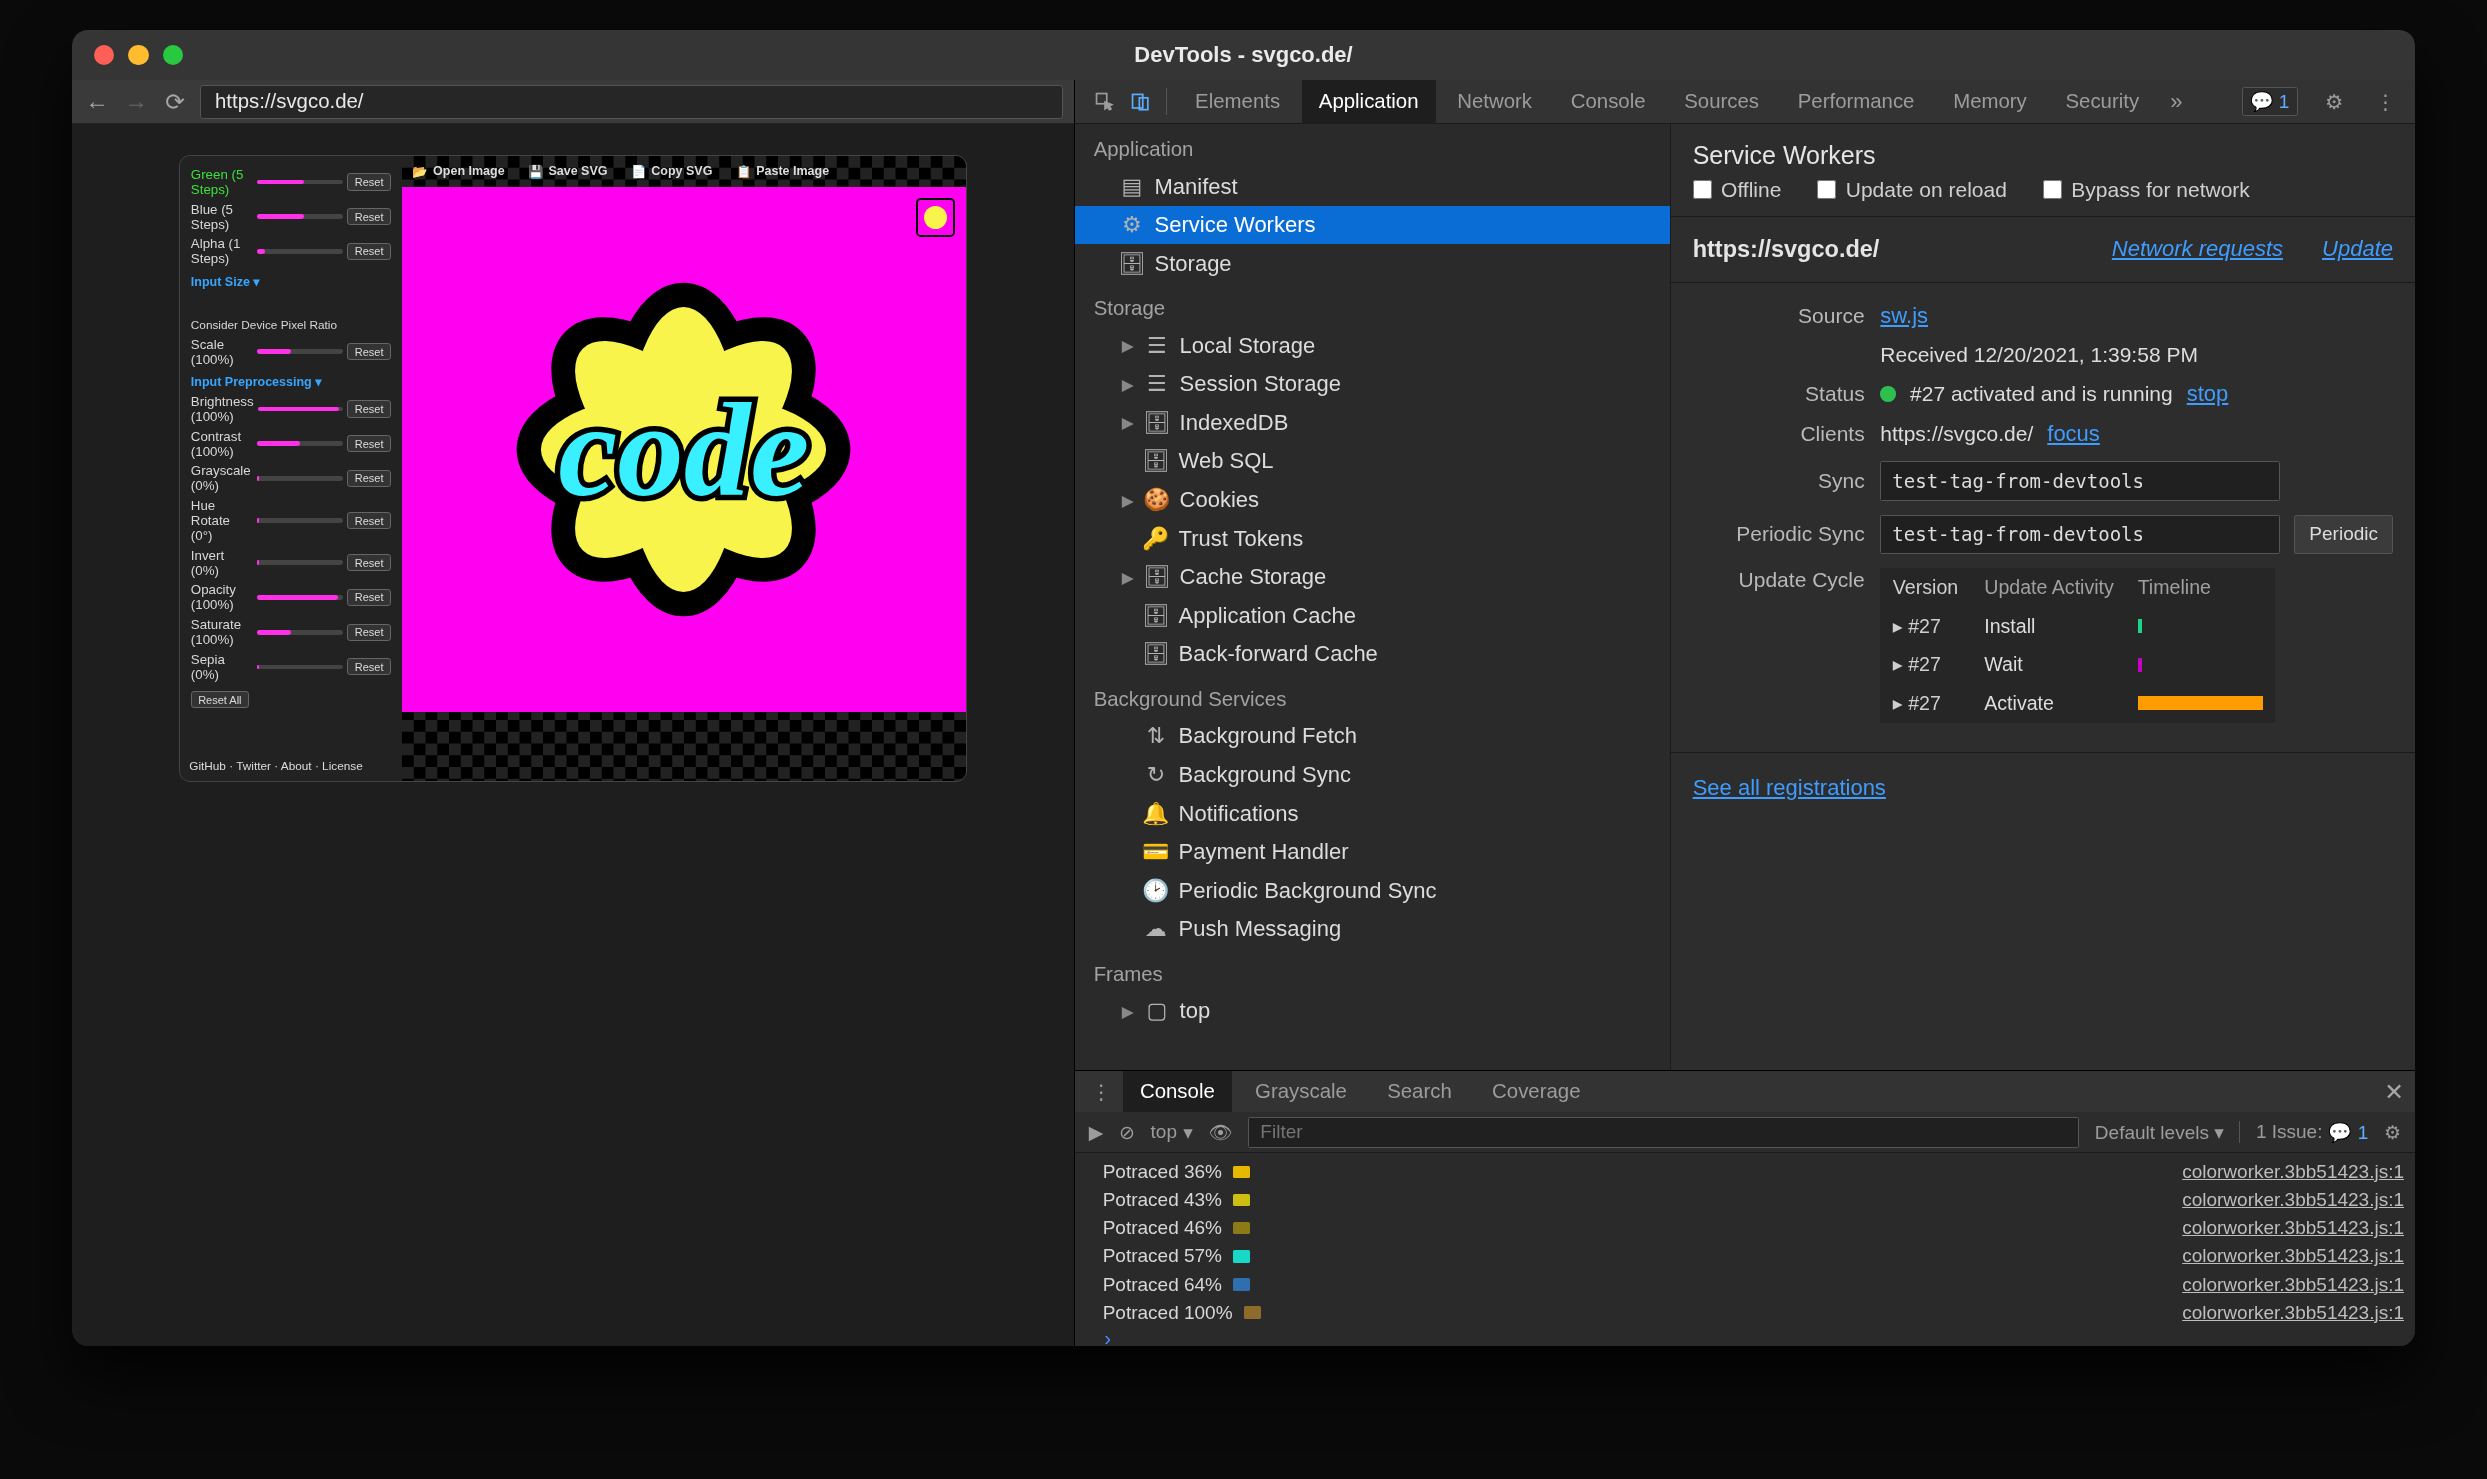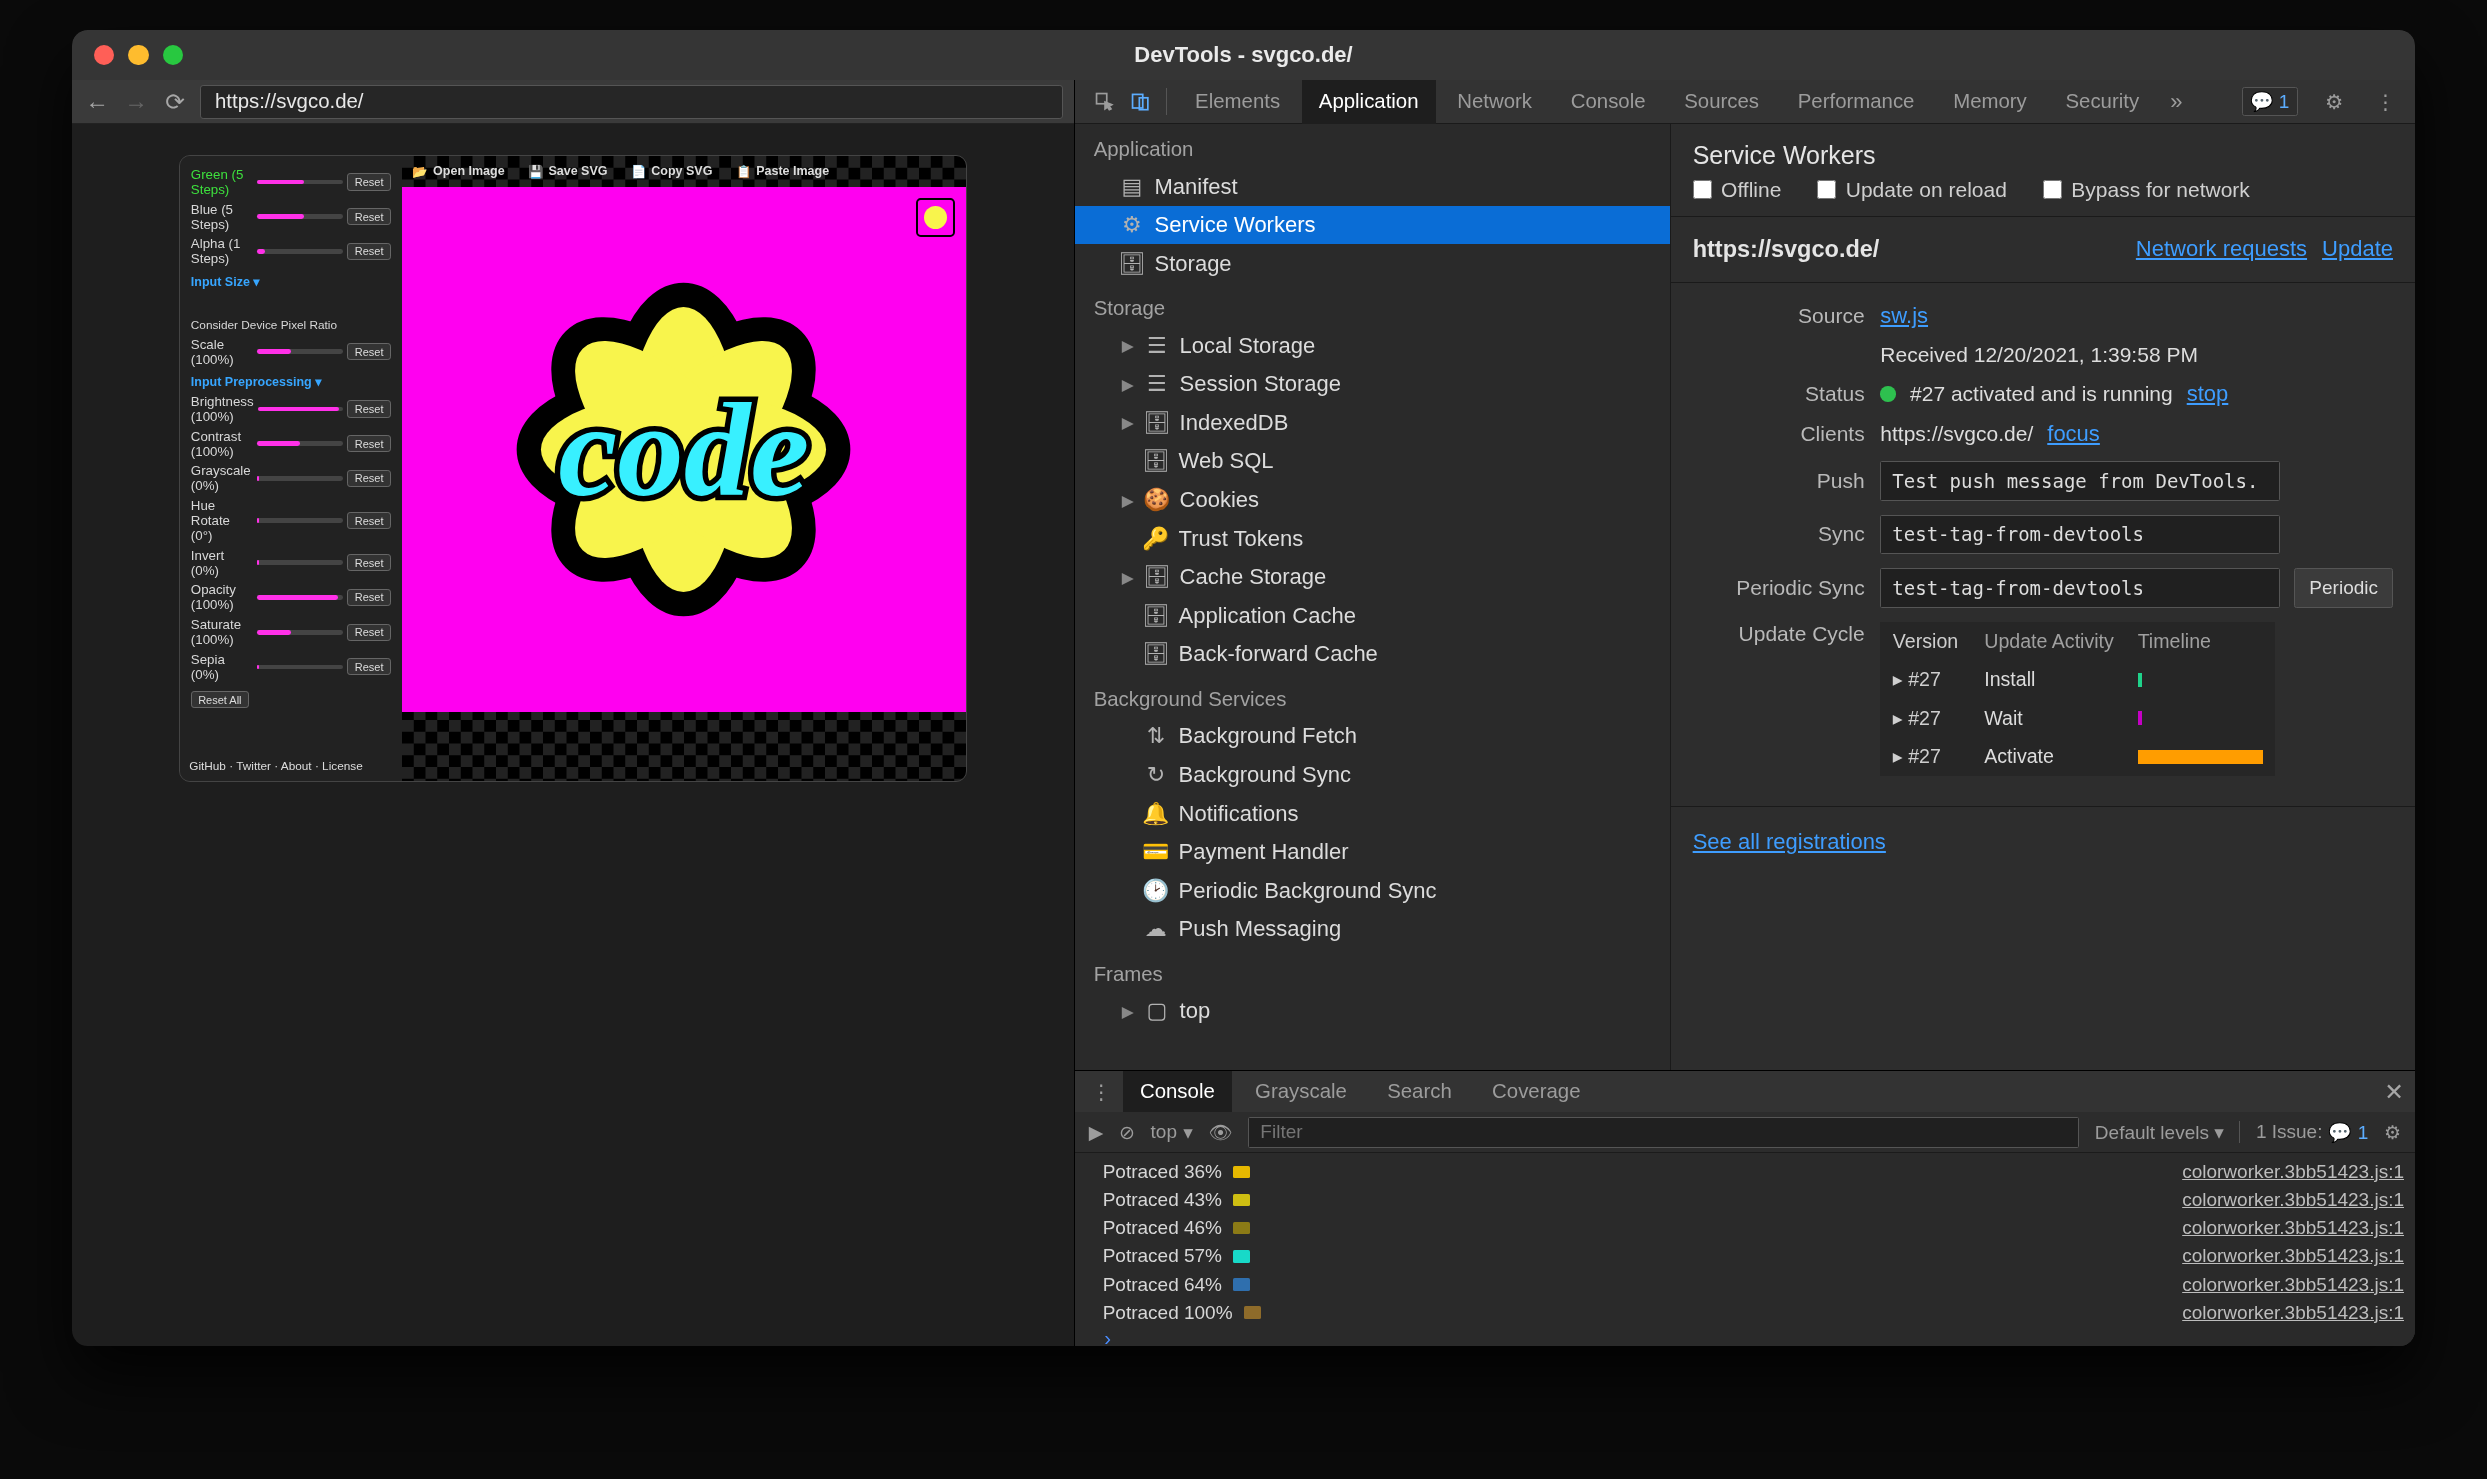--- a/index.html
+++ b/index.html
@@ -52,21 +52,21 @@
 .app-item.sel { background:#0a6dd6; color:#fff; }
 .app-sub { padding-left:71px; }
 .ico { width:20.4px; display:inline-flex; justify-content:center; color:#b2b2b2; }
 
 .app-details { flex:1; background:#2d2d2d; display:flex; flex-direction:column; overflow:hidden; }
 .sw-hdr { font-size:25px; color:#e5e5e5; padding:17px 22px 7.8px; }
 .chk-row { display:flex; gap:36px; padding:0 22px 14px; border-bottom:0.8px solid #1a1a1a; }
 .chk { display:flex; align-items:center; gap:9.4px; color:#cfcfcf; font-size:21px; }
 .chk input{ width:19px; height:19px; }
 .scope-row { display:flex; justify-content:space-between; align-items:center; padding:19px 22px; color:#e5e5e5; font-size:23.5px; border-bottom:0.8px solid #1a1a1a; }
-.scope-row .links{ display:flex; gap:15px; }
+.scope-row .links{ display:flex; gap:39px;font-style:italic; }
 .lnk { color:#3e9dff; cursor:pointer; text-decoration:underline; font-size:22px; }
 .kv-area { padding:6.3px 22px 15.7px; border-bottom:0.8px solid #1a1a1a; }
 .kv { display:flex; align-items:center; margin:14px 0; gap:15.7px; }
 .kv .k { width:172px; text-align:right; color:#b9b9b9; font-size:21px; }
 .kv .v { flex:1; display:flex; align-items:center; gap:14px; font-size:21px; color:#ddd; }
 .green-dot{ width:15.7px; height:15.7px; border-radius:50%; background:#2ec04f; display:inline-block; }
 .txt-in { background:#202020; border:0.8px solid #555; color:#ddd; font-family:monospace; font-size:19px; padding:7.8px 11px; border-radius:1.6px; }
 .txt-in.wide{ width:400px; }
 .btn-grey { background:#3b3b3b; border:0.8px solid #555; color:#ddd; padding:7.8px 14px; border-radius:2.4px; cursor:pointer; font-size:19px; }
 .cycle-tbl { background:#262626; display:inline-flex; flex-direction:column; min-width:392px; font-size:19.6px; }
@@ -417,26 +417,20 @@
                   <span class="green-dot"></span>
                   <span>#27 activated and is running</span>
                   <span class="lnk">stop</span>
                 </div>
               </div>
             <div class="kv">
                 <div class="k">Clients</div>
                 <div class="v">
                   <span>https://svgco.de/</span>
                   <span class="lnk">focus</span>
-                </div>
-              </div>
-            <div class="kv">
-                <div class="k">Push</div>
-                <div class="v">
-                  <input class="txt-in wide" value="Test push message from DevTools." style="">
                 </div>
               </div>
             <div class="kv">
                 <div class="k">Sync</div>
                 <div class="v">
                   <input class="txt-in wide" value="test-tag-from-devtools" style="">
                 </div>
               </div>
             <div class="kv">
                 <div class="k">Periodic Sync</div>

